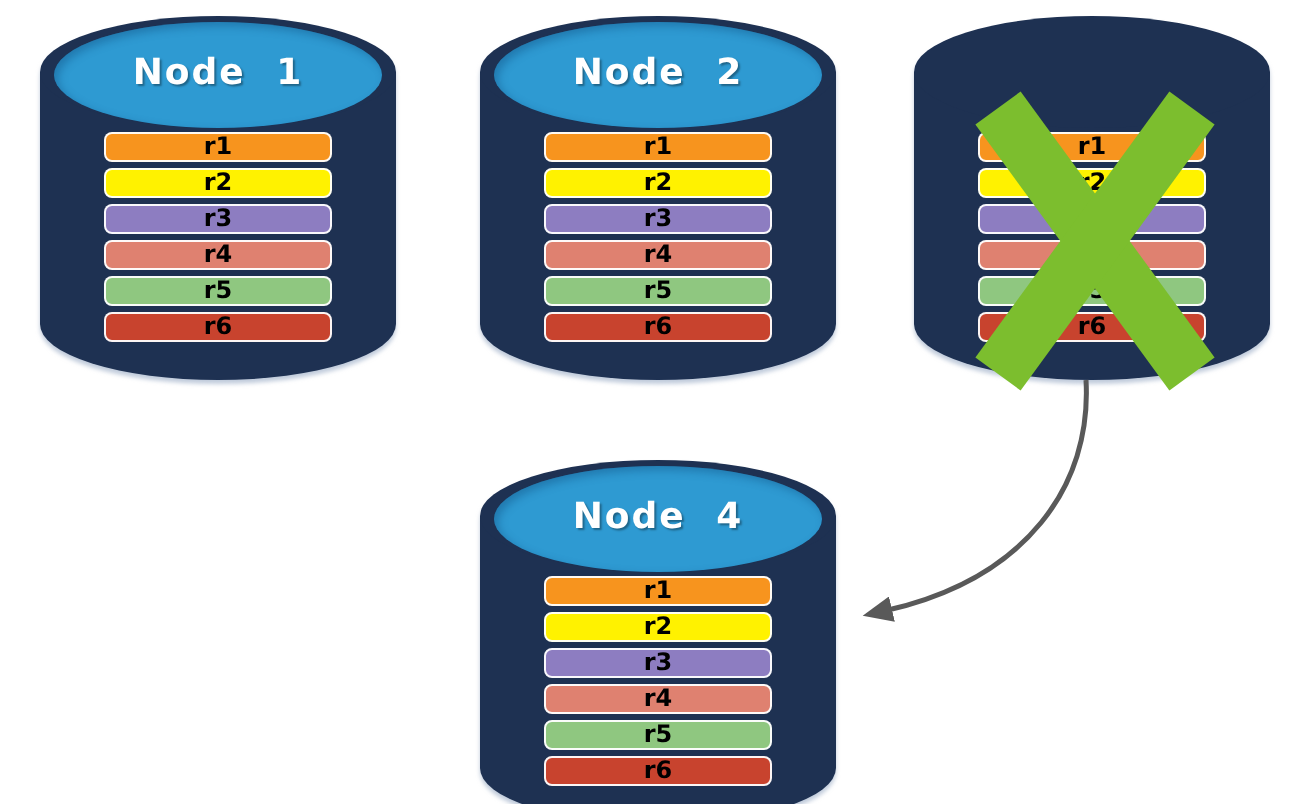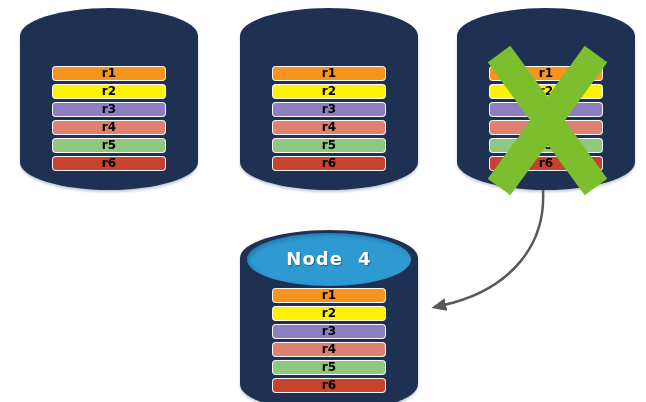--- a/index.html
+++ b/index.html
@@ -74,34 +74,40 @@
 </style>
 </head>
 <body>
 
 <div class="canvas">
 
   <div class="node pos-1">
     <div class="cyl-bottom"></div>
     <div class="cyl-mid"></div>
     <div class="cyl-top"></div>
+    <div class="cyl-face">
+      <span class="node-title">Node 1</span>
+    </div>
     <div class="records">
       <div class="record" style="background: rgb(247, 148, 30);">r1</div>
       <div class="record" style="background: rgb(255, 242, 0);">r2</div>
       <div class="record" style="background: rgb(141, 125, 193);">r3</div>
       <div class="record" style="background: rgb(223, 129, 112);">r4</div>
       <div class="record" style="background: rgb(143, 199, 128);">r5</div>
       <div class="record" style="background: rgb(200, 67, 46);">r6</div>
     </div>
   </div>
 
   <div class="node pos-2">
     <div class="cyl-bottom"></div>
     <div class="cyl-mid"></div>
     <div class="cyl-top"></div>
+    <div class="cyl-face">
+      <span class="node-title">Node 2</span>
+    </div>
     <div class="records">
       <div class="record" style="background: rgb(247, 148, 30);">r1</div>
       <div class="record" style="background: rgb(255, 242, 0);">r2</div>
       <div class="record" style="background: rgb(141, 125, 193);">r3</div>
       <div class="record" style="background: rgb(223, 129, 112);">r4</div>
       <div class="record" style="background: rgb(143, 199, 128);">r5</div>
       <div class="record" style="background: rgb(200, 67, 46);">r6</div>
     </div>
   </div>
 

